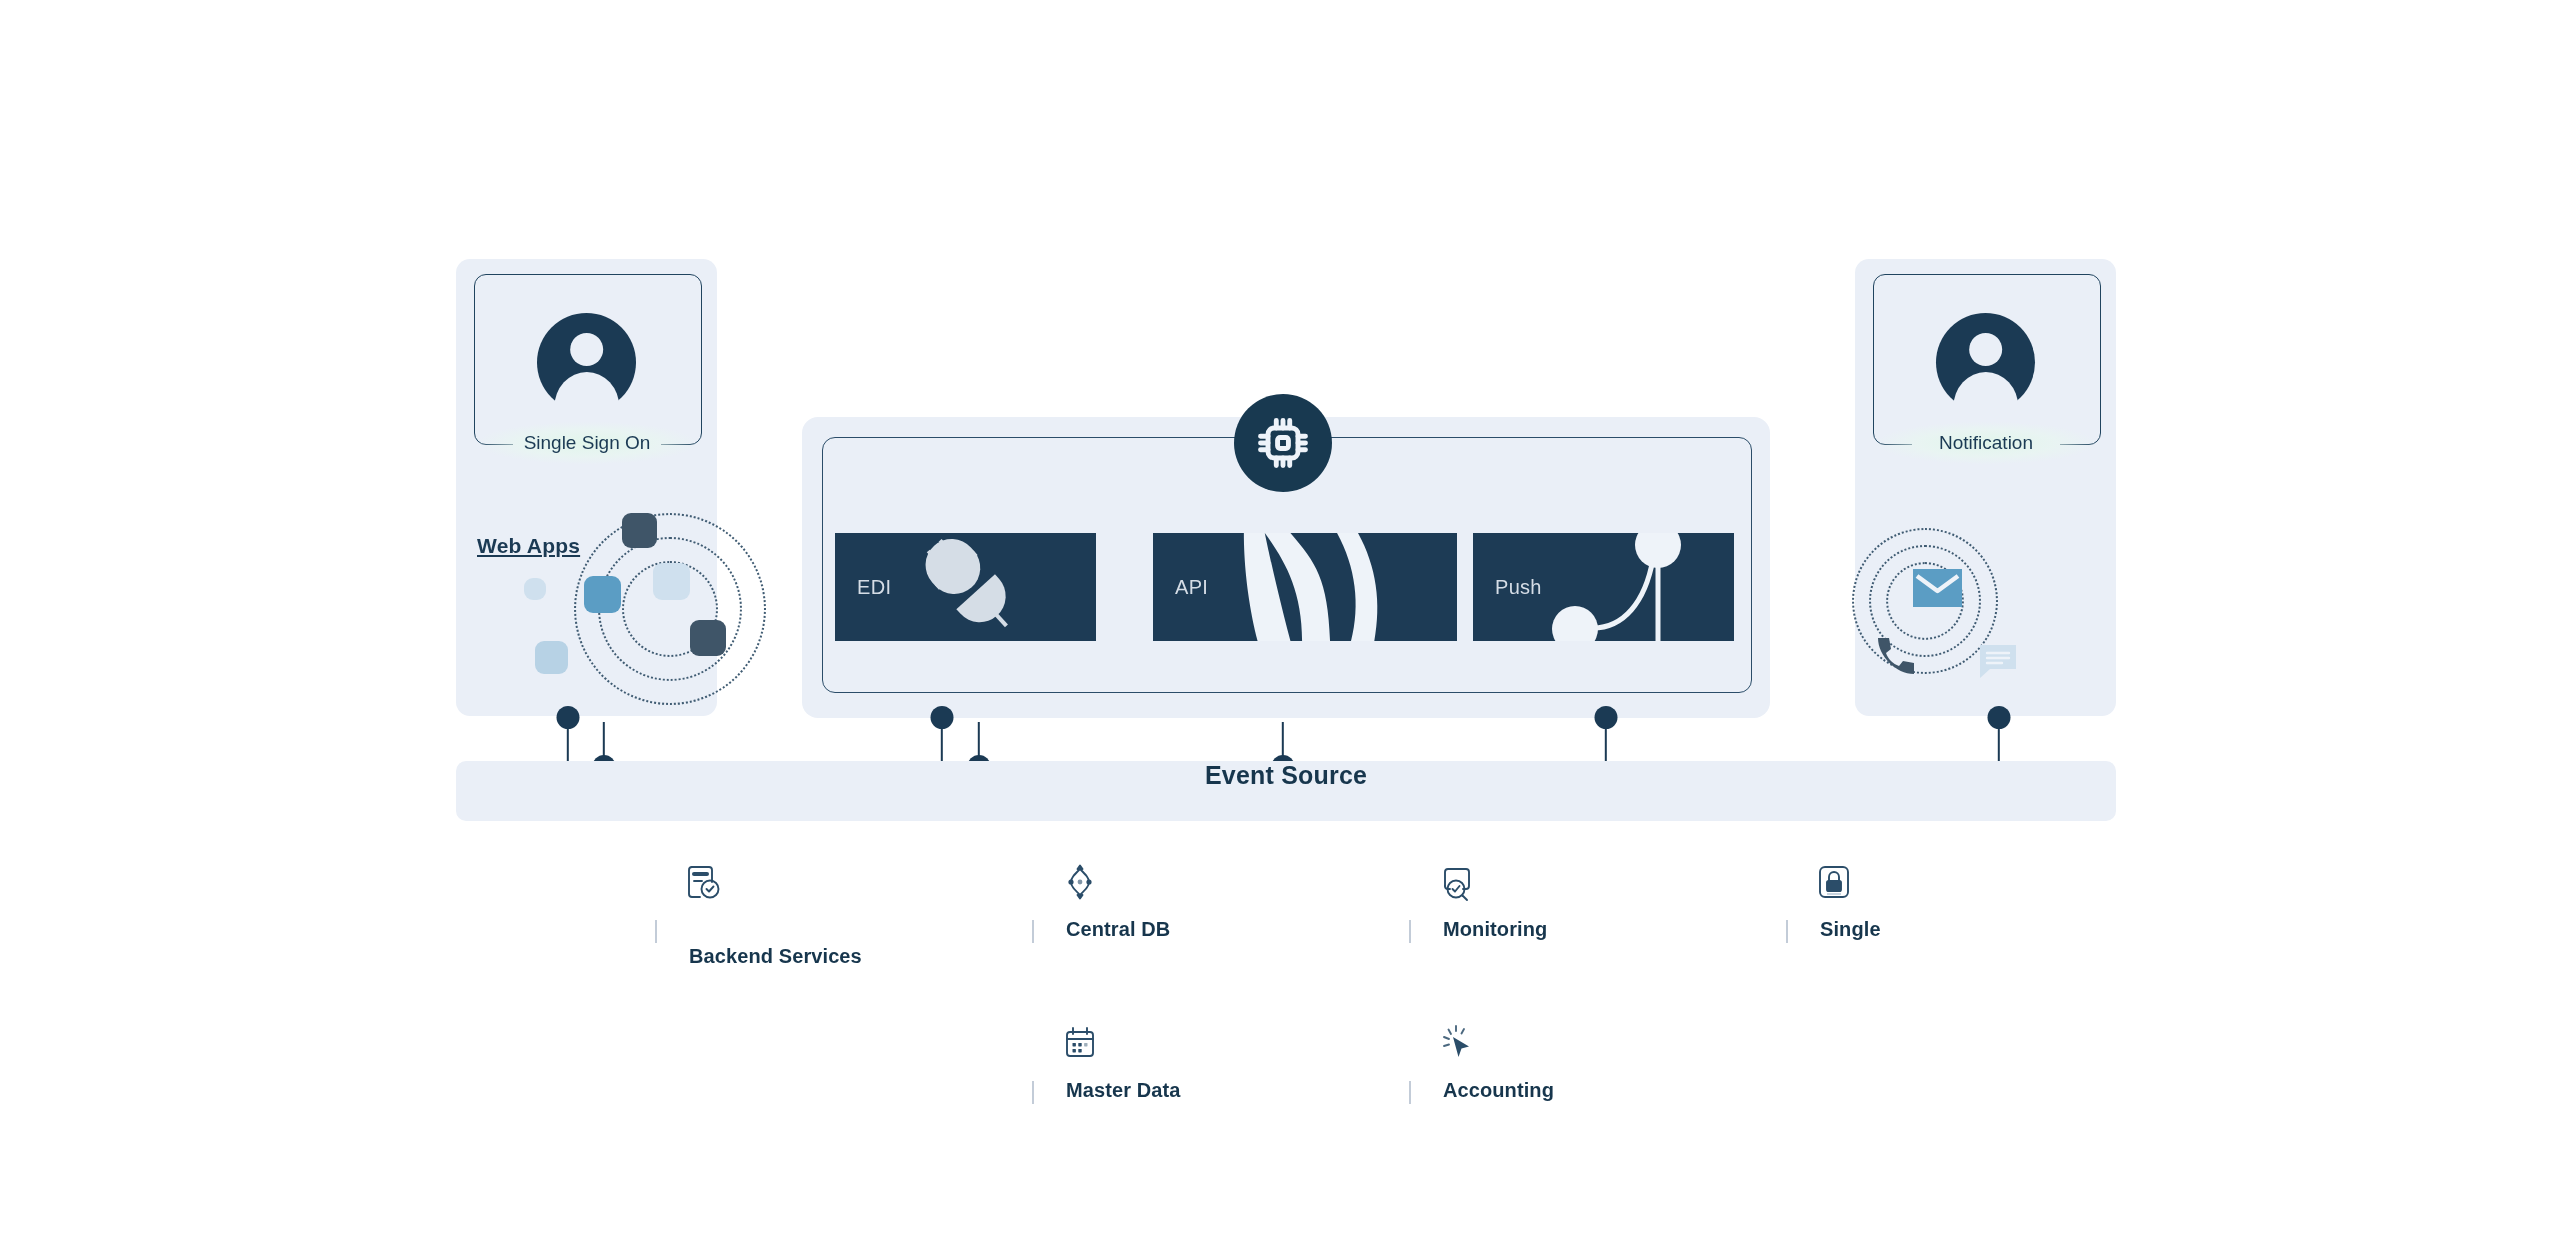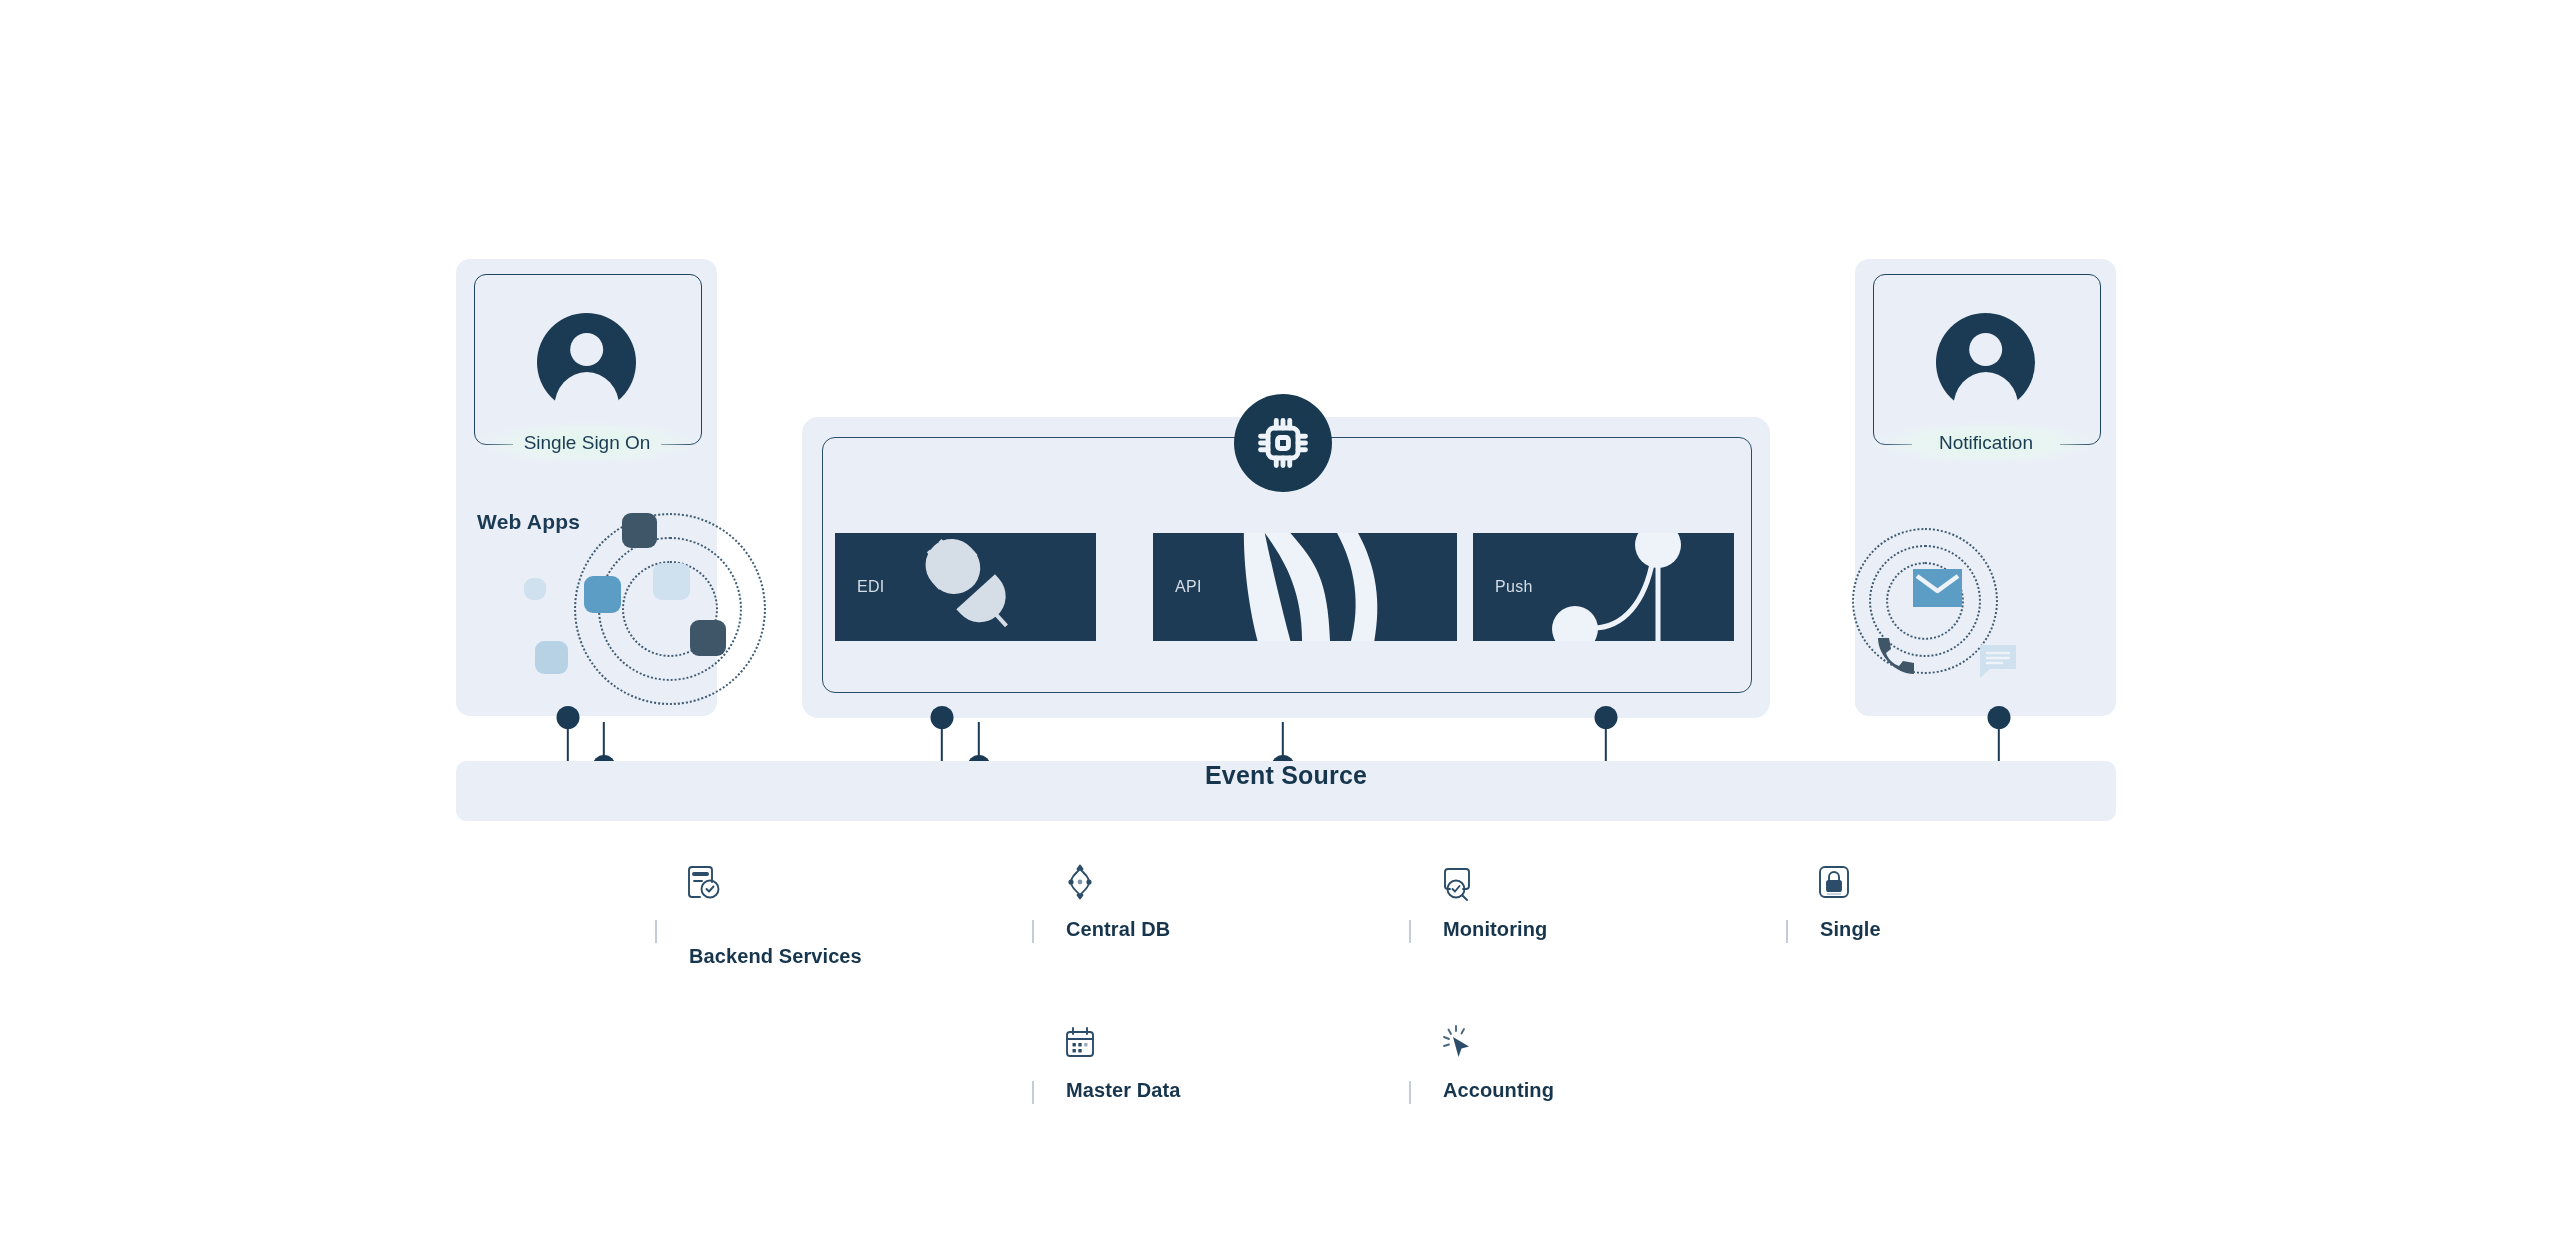--- a/index.html
+++ b/index.html
@@ -61,21 +61,21 @@
   }
   .chip-badge{
     position:absolute;border-radius:50%;background:#183950;
     display:flex;align-items:center;justify-content:center;
   }
   .svc-card{
     position:absolute;background:#1d3b55;overflow:hidden;
   }
   .svc-card .lbl{
     position:absolute;left:22px;top:50%;transform:translateY(-50%);
-    color:#d5dde6;font-size:16px;letter-spacing:.3px;z-index:3;
+    color:#d5dde6;font-size:20px;letter-spacing:.3px;z-index:3;
   }
   .svc-card svg{position:absolute;left:0;top:0;width:100%;height:100%;}
 
   
   .event-bar{
     position:absolute;background:#eaeff7;border-radius:10px;
     display:flex;align-items:flex-start;justify-content:center;
   }
   .event-bar span{
     font-size:25px;font-weight:bold;color:#17364d;letter-spacing:.2px;
@@ -103,21 +103,21 @@
 <div class="stage">
 
   <div class="side-panel" style="left:456px;top:259px;width:261px;height:457px;"></div>
 
   <div class="avatar-card" style="left:474px;top:274px;width:226px;height:169px;"></div>
   <div class="avatar" style="left:537px;top:313px;width:99px;height:99px;"></div>
 
   <div style="position:absolute;left:513px;top:432px;width:148px;height:20px;background:#eaeff7;"></div>
   <div class="glow-label" style="left:478px;top:422px;width:218px;height:42px;">Single Sign On</div>
 
-  <div class="panel-title" style="left:477px;top:510px;">Web Apps</div>
+  <div class="panel-title" style="left:477px;top:534px;text-decoration:underline;">Web Apps</div>
 
   <div class="ring" style="left:574px;top:513px;width:192px;height:192px;"></div>
   <div class="ring" style="left:598px;top:537px;width:144px;height:144px;"></div>
   <div class="ring" style="left:622px;top:561px;width:96px;height:96px;"></div>
 
   <div class="sq" style="left:622px;top:513px;width:35px;height:35px;background:#3f5568;"></div>
   <div class="sq" style="left:524px;top:578px;width:22px;height:22px;background:#cfe0ee;"></div>
   <div class="sq" style="left:584px;top:576px;width:37px;height:37px;background:#5b9dc4;"></div>
   <div class="sq" style="left:653px;top:563px;width:37px;height:37px;background:#cfe0ee;"></div>
   <div class="sq" style="left:535px;top:641px;width:33px;height:33px;background:#b7d2e5;"></div>

